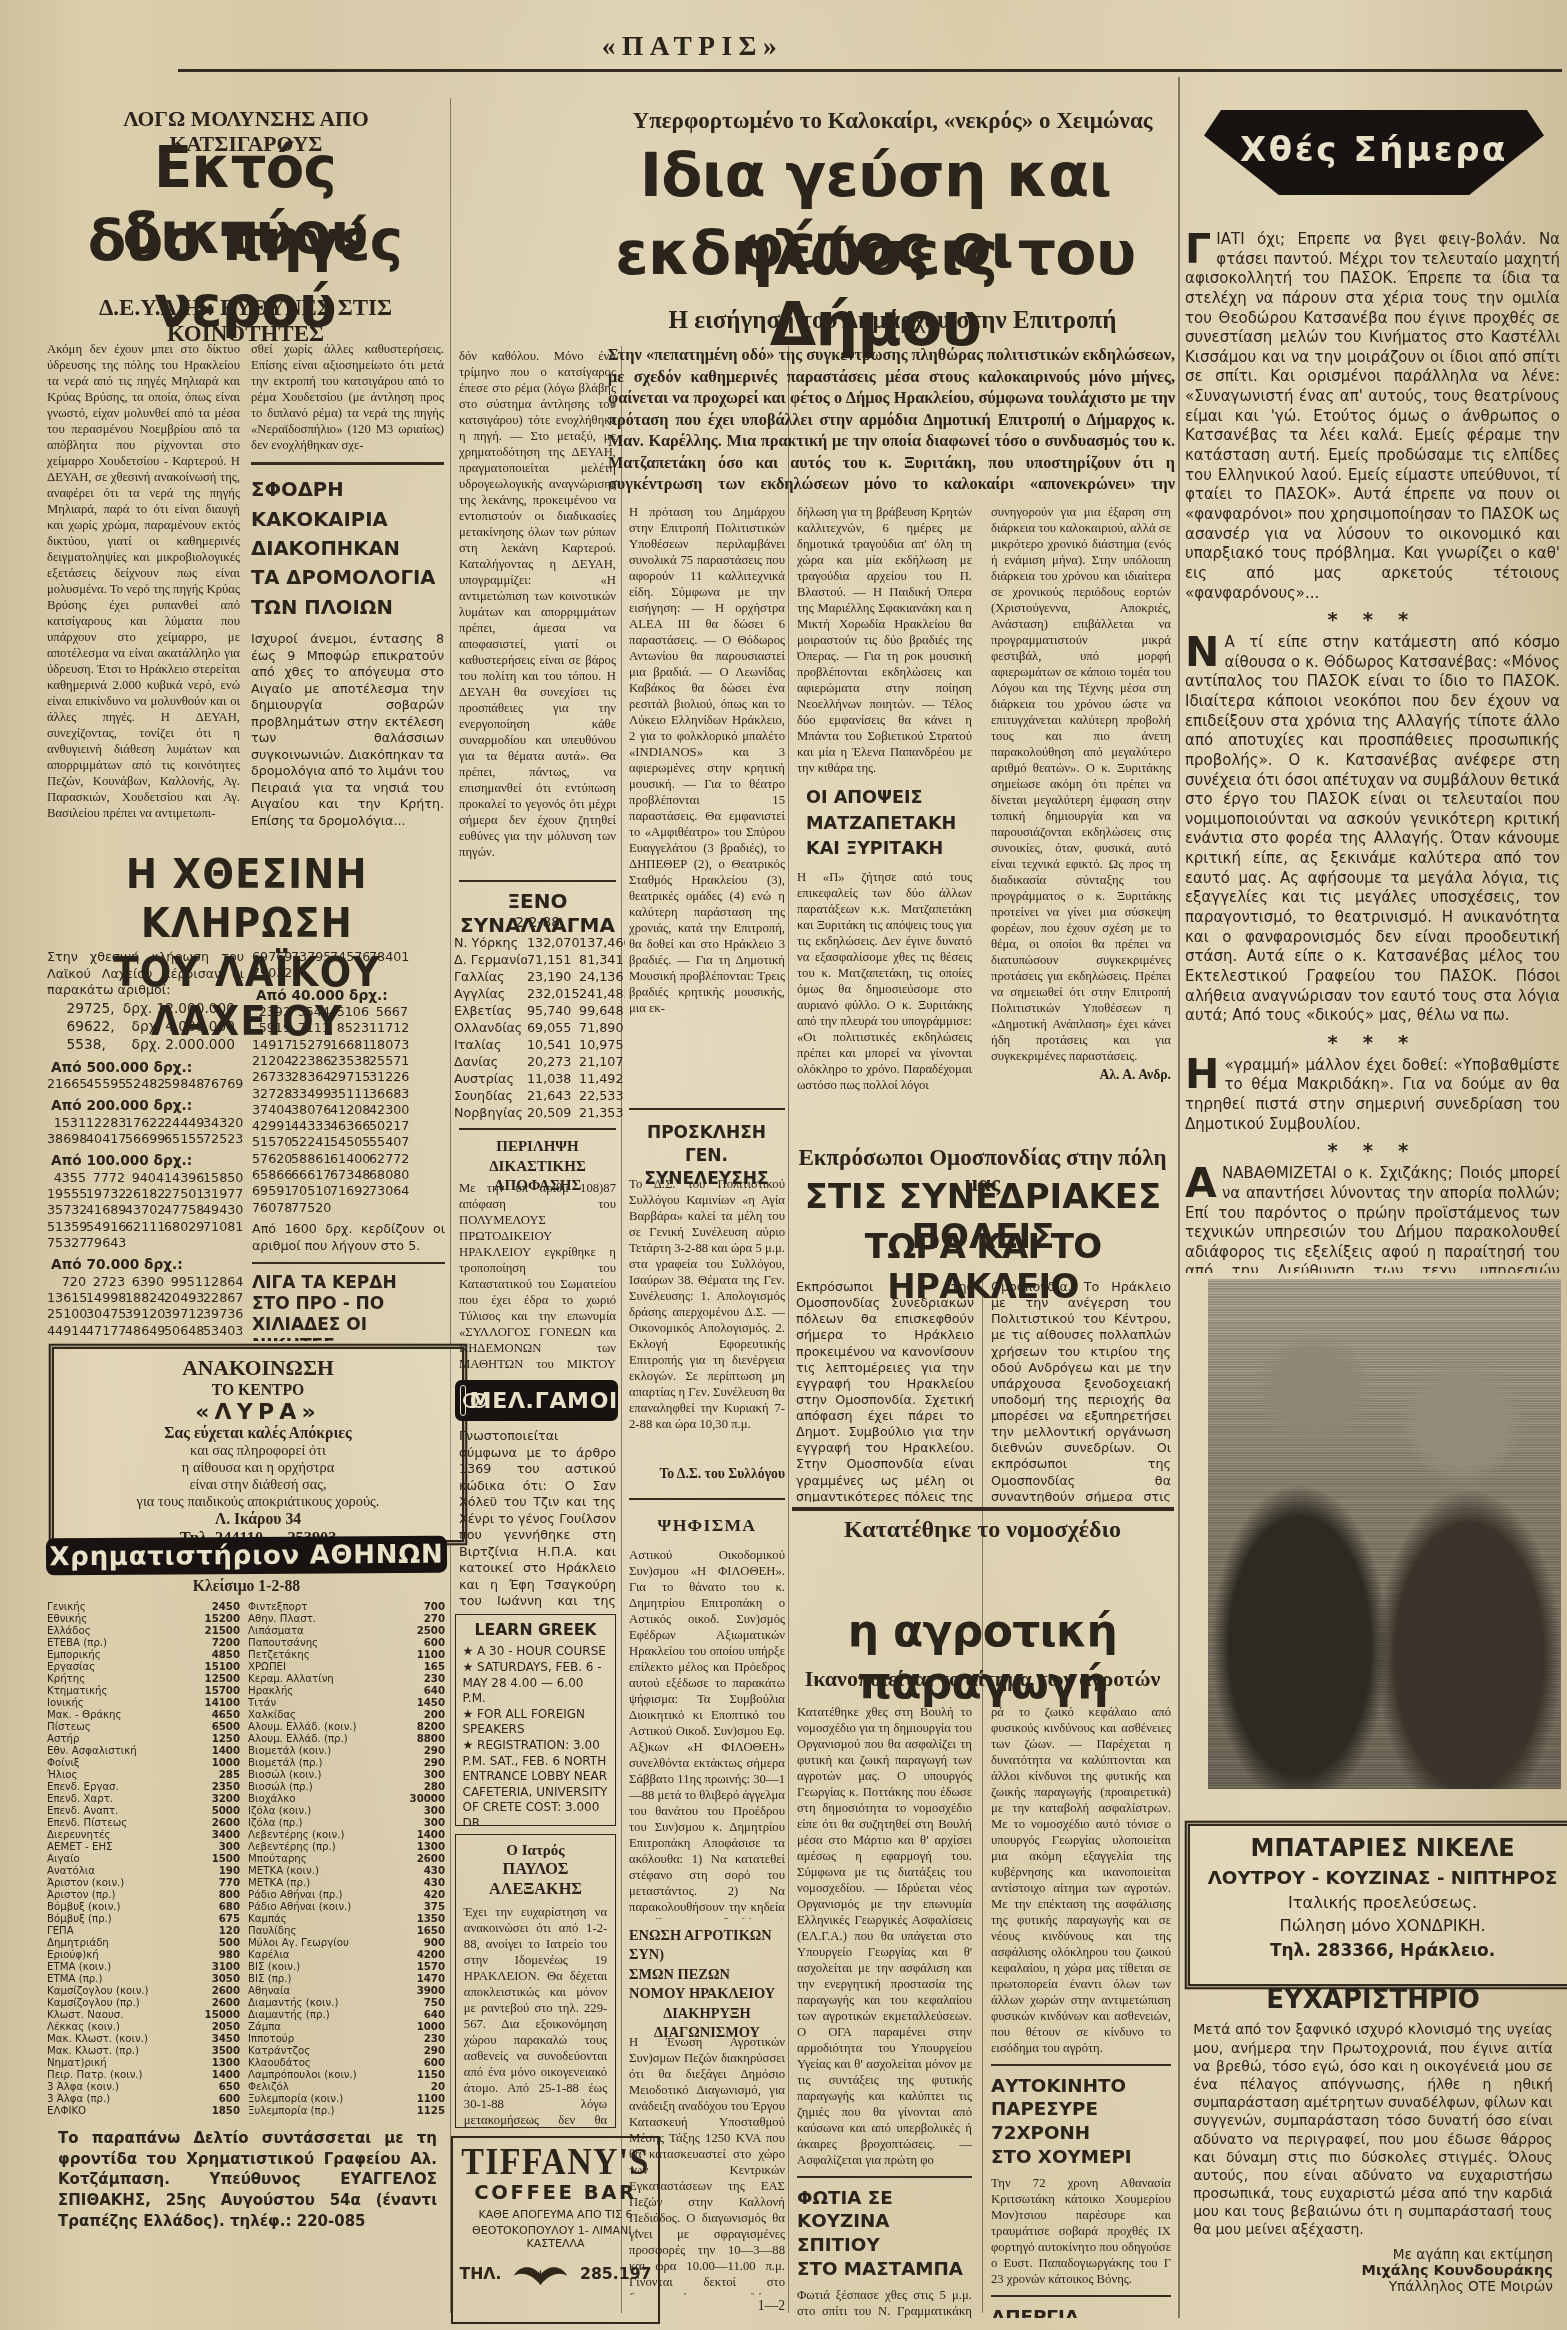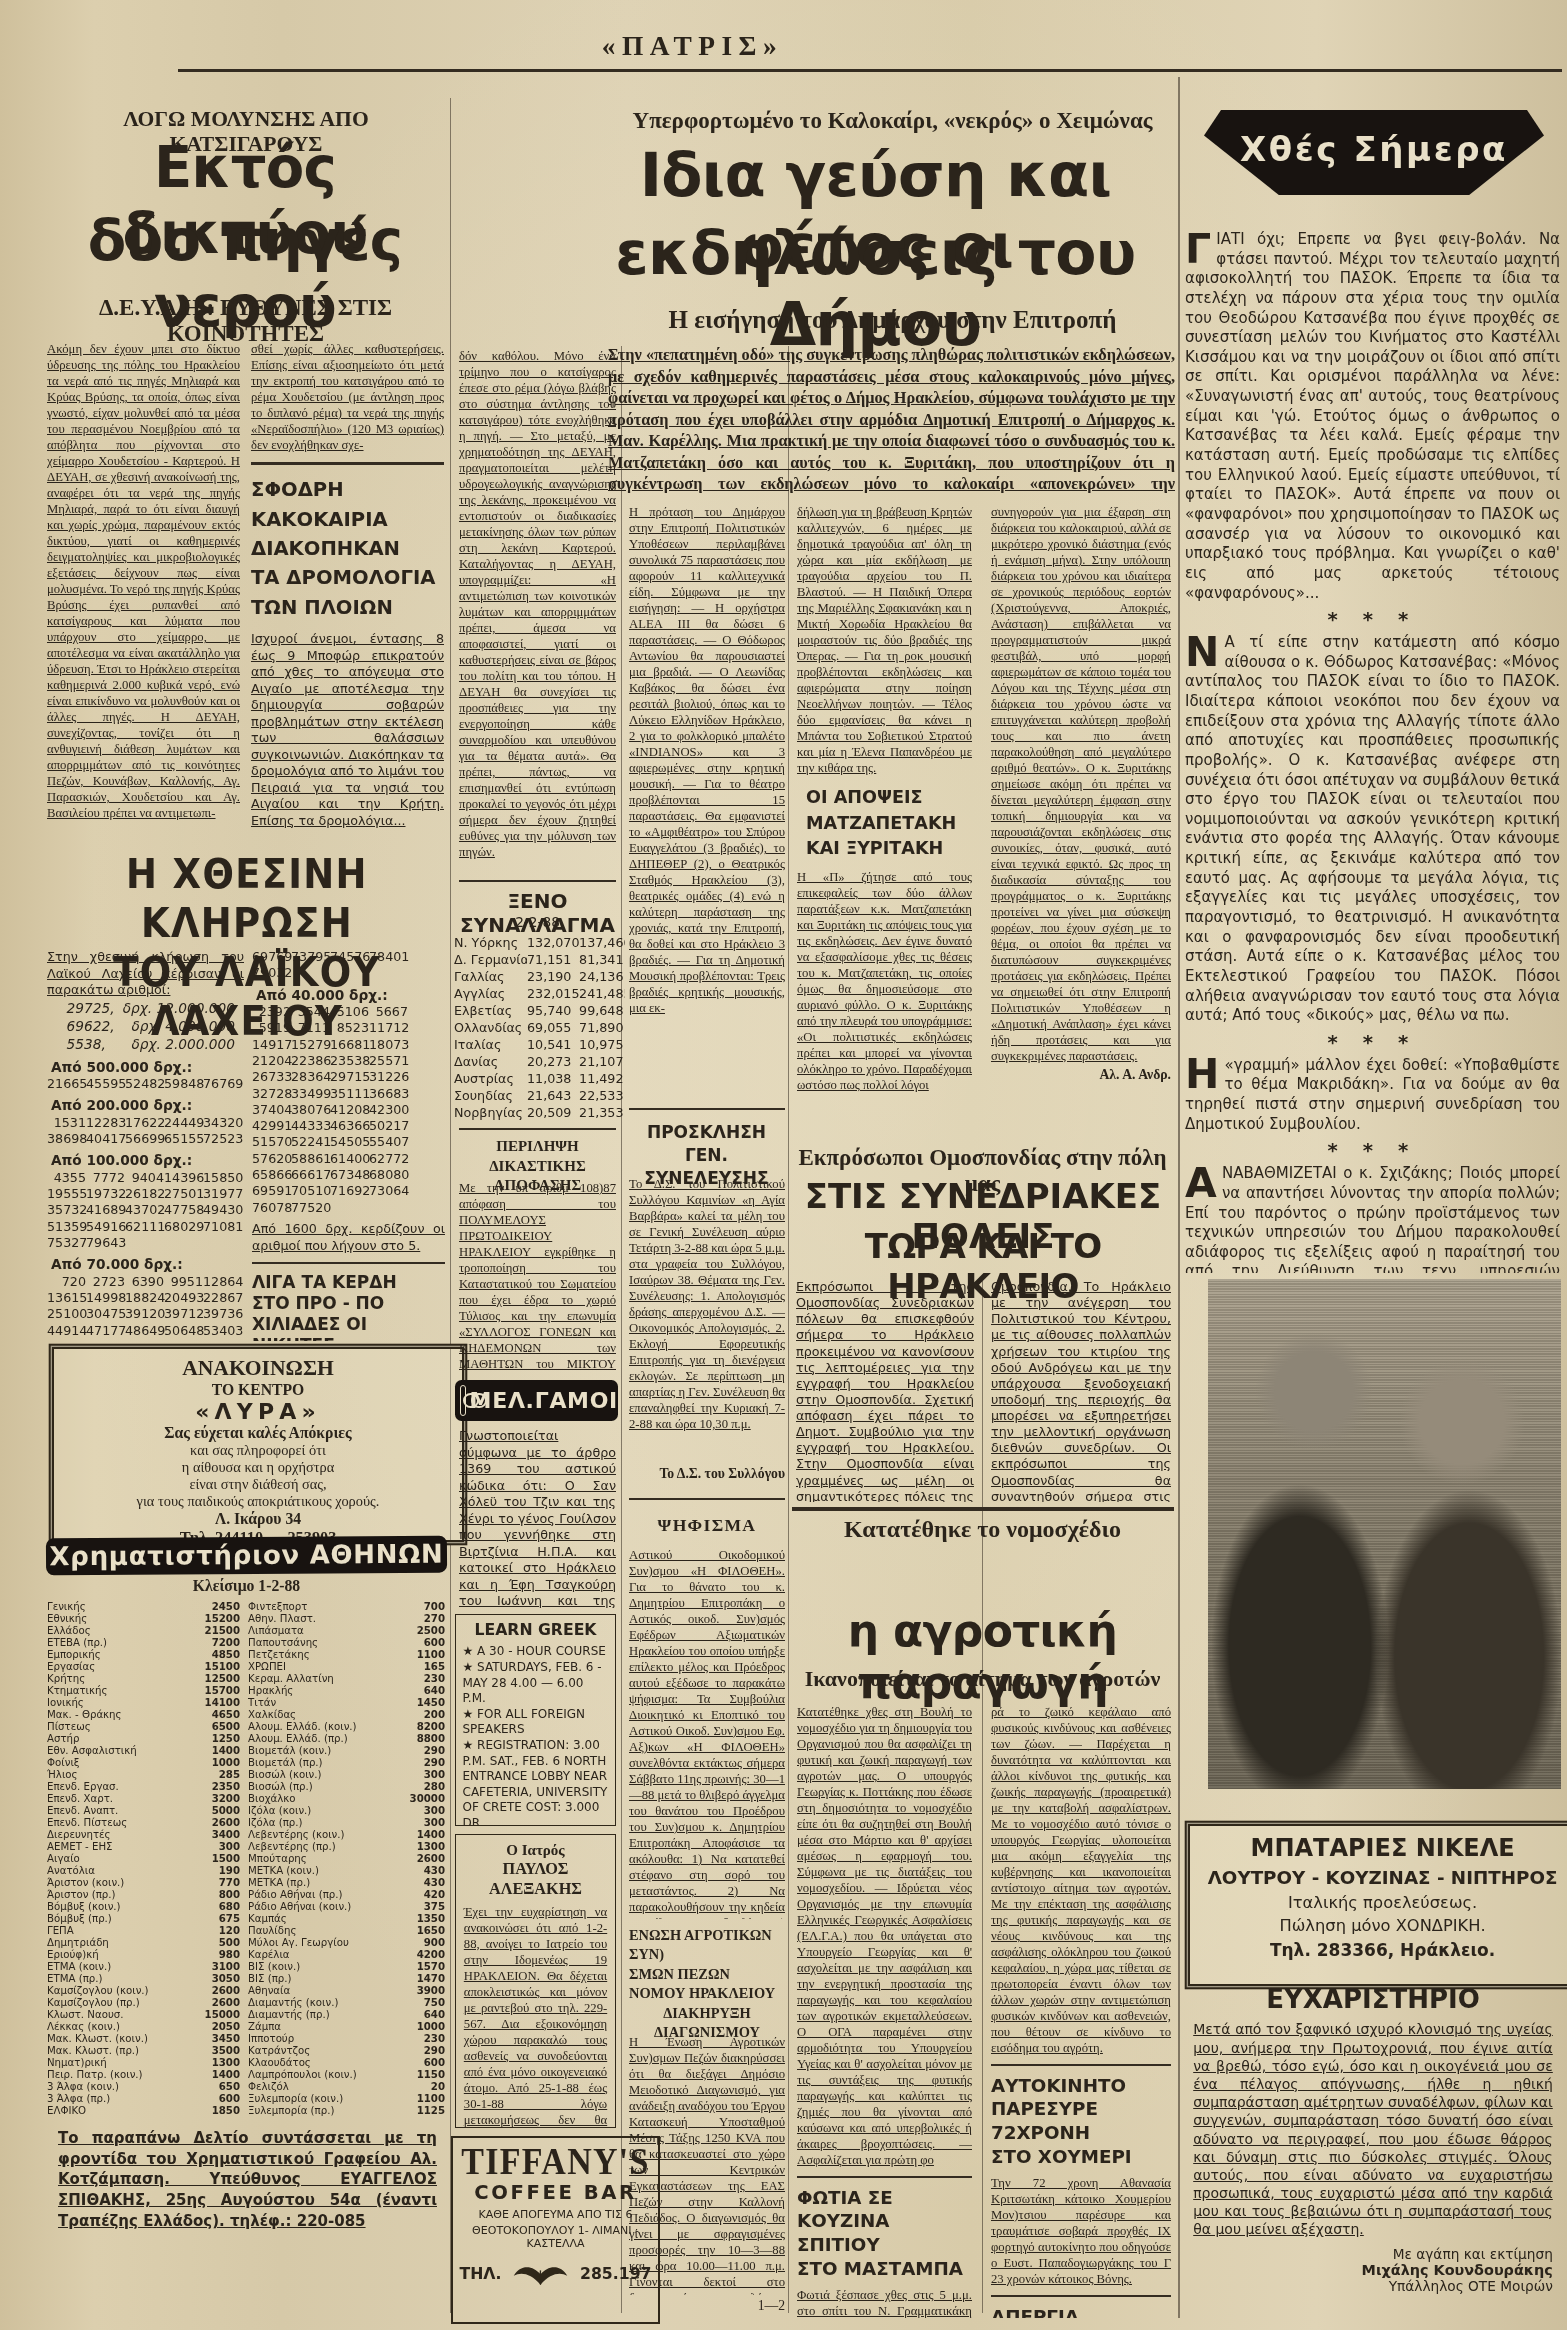--- a/index.html
+++ b/index.html
@@ -3,21 +3,21 @@
 <meta charset="utf-8">
 <style>
   html,body{margin:0;padding:0;background:#8a8070;}
   .page{position:relative;width:1567px;height:2330px;margin:0 auto;overflow:hidden;
     background:
       radial-gradient(ellipse 1176px 1699px at 55% 45%, rgba(255,250,230,.25), rgba(0,0,0,0) 70%),
       linear-gradient(90deg,#cfc09c 0%,#dccfae 6%,#d6c9a8 18%,#ded2b4 40%,#d8cba9 62%,#e0d4b6 84%,#cdbf9d 100%);
     color:#2b241b;font-family:"Liberation Serif",serif;}
   .abs{position:absolute;}
   .center{text-align:center;}
-  .just{text-align:justify;text-decoration:underline;}
+  .just{text-align:justify;}
   .right{text-align:right;}
   .sans{font-family:"DejaVu Sans",sans-serif;}
   .serif{font-family:"Liberation Serif",serif;}
   .b{font-weight:bold;}
   .clip{overflow:hidden;}
   .rule{position:absolute;background:#342c21;}
   .vrule{position:absolute;width:1.3px;background:rgba(52,44,33,.55);}
   .hthin{height:2px;}
   .hthick{height:3.9px;}
   p{margin:0 0 6.5px 0;}
@@ -32,21 +32,21 @@
   .sval{font-weight:bold;}
   
   .frow{display:flex;font-family:"DejaVu Sans",sans-serif;font-size:12.7px;line-height:17px;}
   .fname{width:73px;white-space:nowrap;overflow:hidden;}
   .fbuy,.fsell{width:43px;text-align:right;}
   .fsell{margin-left:9.1px;}
   
   .lotlabel{font-family:"DejaVu Sans",sans-serif;font-weight:bold;font-size:13.7px;margin:5.2px 0 1.3px 3.9px;}
   .lotnums{display:flex;flex-wrap:wrap;}
   .lotnum{font-family:"DejaVu Sans",sans-serif;font-size:12.7px;line-height:16.3px;width:39px;text-align:right;}
-  .lprize{display:flex;justify-content:space-between;font-family:"DejaVu Sans",sans-serif;font-size:13.7px;line-height:18.3px;padding:0 9.1px 0 19.6px;font-style:italic;}
+  .lprize{display:flex;justify-content:space-between;font-family:"DejaVu Sans",sans-serif;font-size:13.7px;line-height:18.3px;padding:0 9.1px 0 19.6px;}
   
   .rpar{font-family:"DejaVu Sans",sans-serif;font-size:15px;line-height:1.31;text-align:justify;margin-bottom:3.9px;}
   .dropcap{float:left;font-family:"DejaVu Sans",sans-serif;font-weight:bold;font-size:41px;line-height:.82;margin:2.6px 5.2px 0 0;}
   .stars{font-family:"DejaVu Sans",sans-serif;font-weight:bold;font-size:19.6px;text-align:center;letter-spacing:9.1px;line-height:26px;}
   .blackbar{background:#181310;color:#e9e0c8;}
   .smallcols{font-size:12.7px;line-height:1.27;}
   .ring{display:inline-block;width:11.8px;height:11.8px;border:2px solid #e9e0c8;border-radius:50%;}
 </style>
 </head>
 <body>

